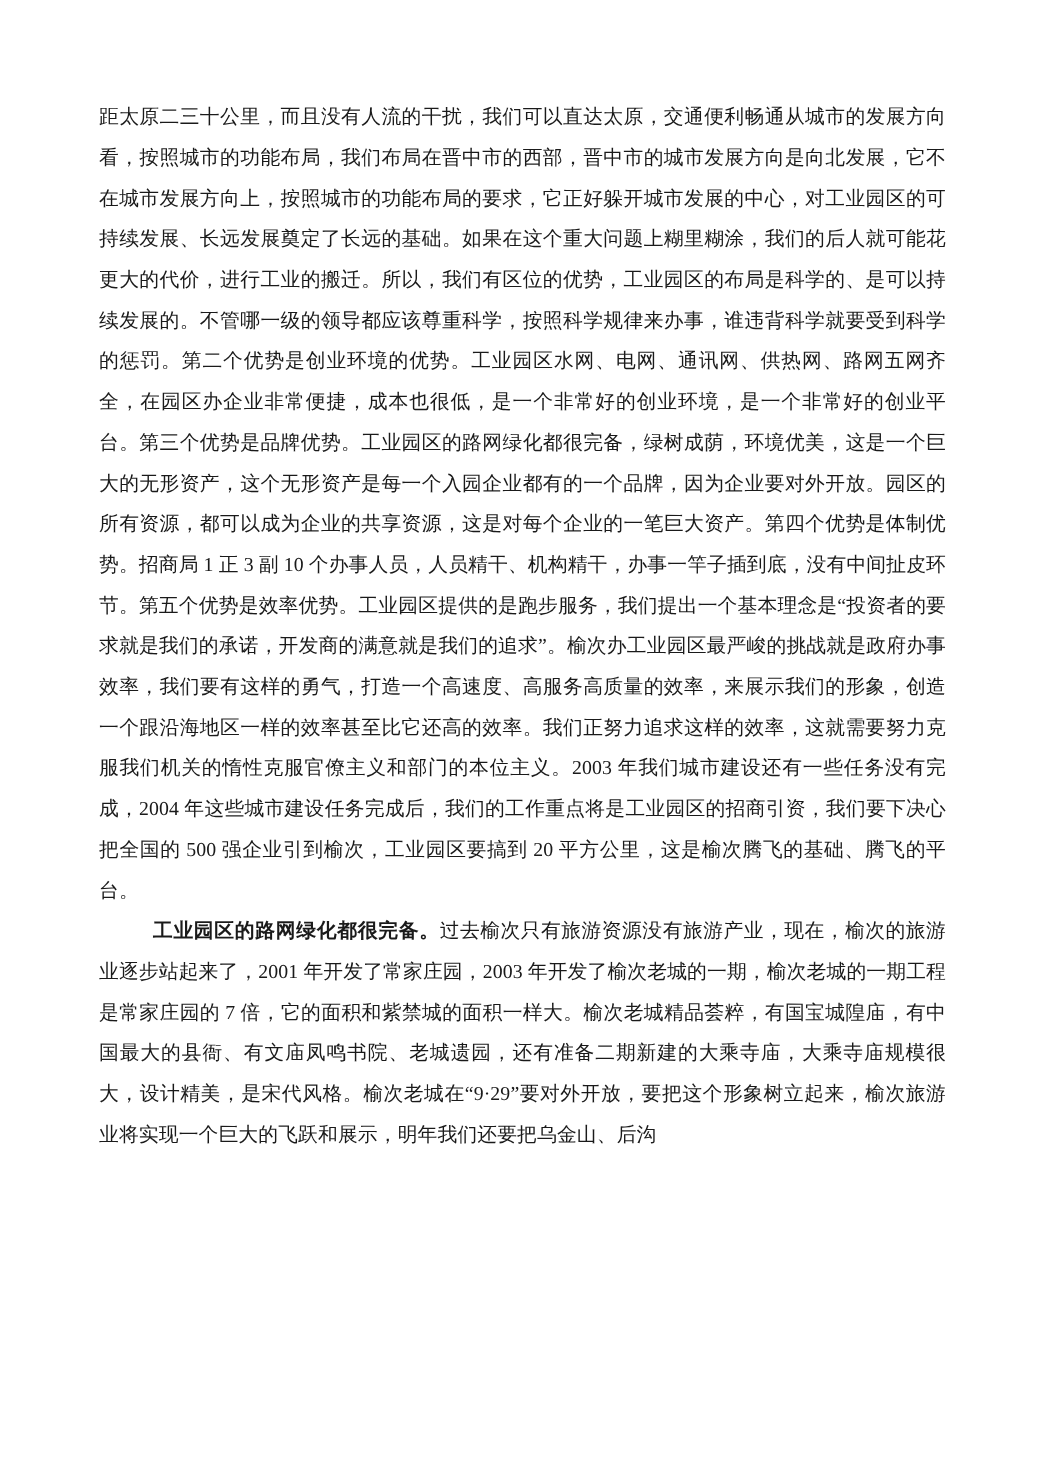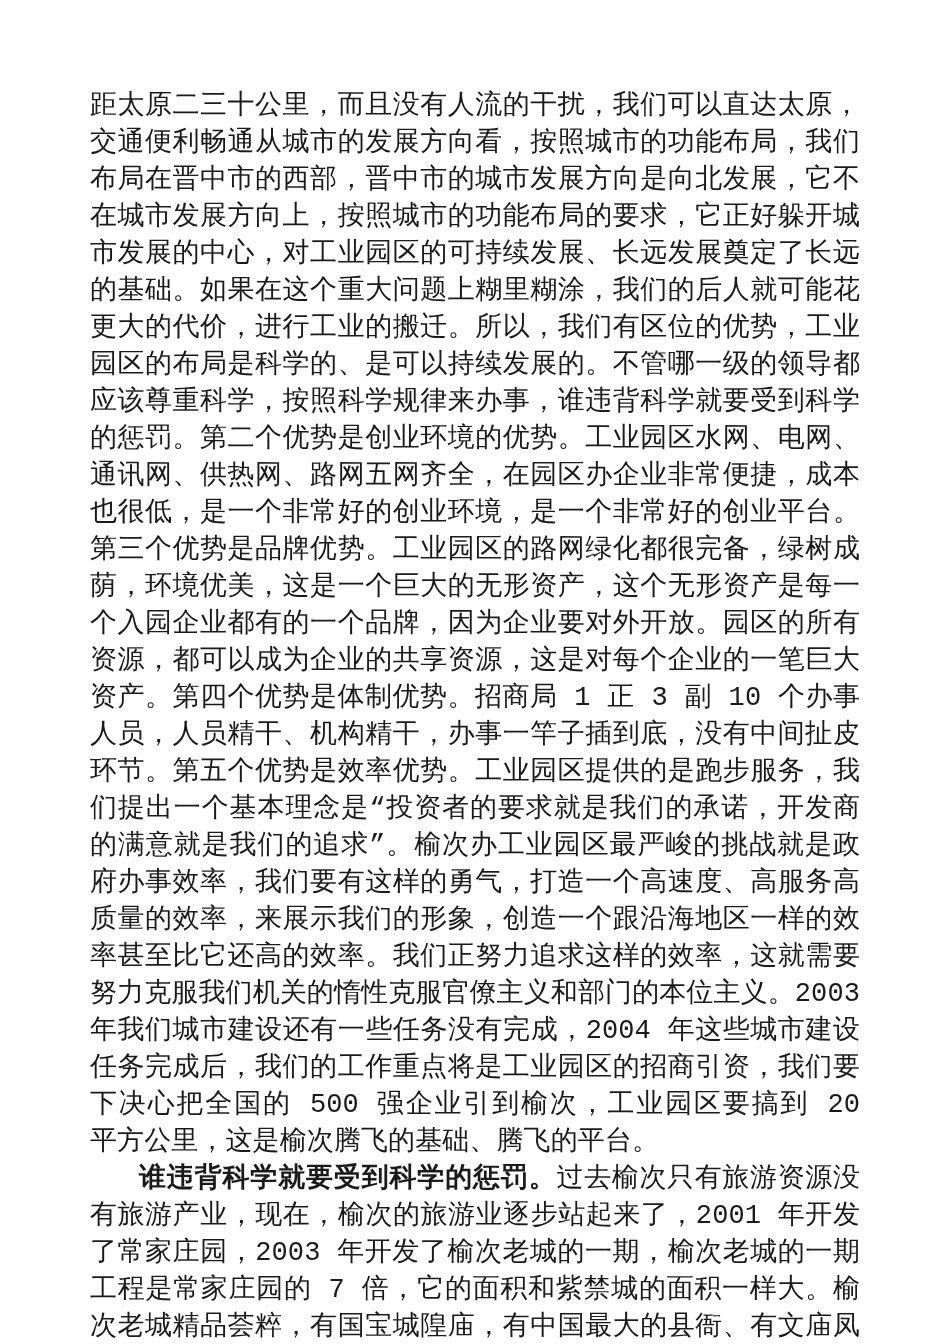--- a/index.html
+++ b/index.html
@@ -25,27 +25,27 @@
   .text-block {
     position: absolute;
     left: 90px;
     top: 88px;
     width: 770px;
   }
 
   .para {
     margin: 0;
     padding: 0;
-    font-size: 27px;
+    font-size: 18px;
     line-height: 37px;
     color: #1a1a1a;
     text-align: justify;
     text-justify: inter-character;
     letter-spacing: 0.1px;
-    font-family: Liberation Mono, monospace;
+    font-family: Liberation Serif, serif;
     text-align-last: left;
   }
 
   .para.indent {
     text-indent: 49px;
     margin-top: 0;
   }
 
   .bold-lead {
     font-weight: bold;
@@ -53,16 +53,16 @@
   }
 </style>
 </head>
 <body style="background: rgb(255, 255, 255);">
 
 <div class="page" style="background: rgb(255, 255, 255);">
   <div class="text-block">
 
     <p class="para" style="color: rgb(26, 26, 26);">距太原二三十公里，而且没有人流的干扰，我们可以直达太原，交通便利畅通从城市的发展方向看，按照城市的功能布局，我们布局在晋中市的西部，晋中市的城市发展方向是向北发展，它不在城市发展方向上，按照城市的功能布局的要求，它正好躲开城市发展的中心，对工业园区的可持续发展、长远发展奠定了长远的基础。如果在这个重大问题上糊里糊涂，我们的后人就可能花更大的代价，进行工业的搬迁。所以，我们有区位的优势，工业园区的布局是科学的、是可以持续发展的。不管哪一级的领导都应该尊重科学，按照科学规律来办事，谁违背科学就要受到科学的惩罚。第二个优势是创业环境的优势。工业园区水网、电网、通讯网、供热网、路网五网齐全，在园区办企业非常便捷，成本也很低，是一个非常好的创业环境，是一个非常好的创业平台。第三个优势是品牌优势。工业园区的路网绿化都很完备，绿树成荫，环境优美，这是一个巨大的无形资产，这个无形资产是每一个入园企业都有的一个品牌，因为企业要对外开放。园区的所有资源，都可以成为企业的共享资源，这是对每个企业的一笔巨大资产。第四个优势是体制优势。招商局 1 正 3 副 10 个办事人员，人员精干、机构精干，办事一竿子插到底，没有中间扯皮环节。第五个优势是效率优势。工业园区提供的是跑步服务，我们提出一个基本理念是“投资者的要求就是我们的承诺，开发商的满意就是我们的追求”。榆次办工业园区最严峻的挑战就是政府办事效率，我们要有这样的勇气，打造一个高速度、高服务高质量的效率，来展示我们的形象，创造一个跟沿海地区一样的效率甚至比它还高的效率。我们正努力追求这样的效率，这就需要努力克服我们机关的惰性克服官僚主义和部门的本位主义。2003 年我们城市建设还有一些任务没有完成，2004 年这些城市建设任务完成后，我们的工作重点将是工业园区的招商引资，我们要下决心把全国的 500 强企业引到榆次，工业园区要搞到 20 平方公里，这是榆次腾飞的基础、腾飞的平台。</p>
 
-    <p class="para indent" style="color: rgb(26, 26, 26);"><span class="bold-lead">谁违背科学就要受到科学的惩罚。</span><span>过去榆次只有旅游资源没有旅游产业，现在，榆次的旅游业逐步站起来了，2001 年开发了常家庄园，2003 年开发了榆次老城的一期，榆次老城的一期工程是常家庄园的 7 倍，它的面积和紫禁城的面积一样大。榆次老城精品荟粹，有国宝城隍庙，有中国最大的县衙、有文庙凤鸣书院、老城遗园，还有准备二期新建的大乘寺庙，大乘寺庙规模很大，设计精美，是宋代风格。榆次老城在“9·29”要对外开放，要把这个形象树立起来，榆次旅游业将实现一个巨大的飞跃和展示，明年我们还要把乌金山、后沟</span></p>
+    <p class="para indent" style="color: rgb(26, 26, 26);"><span class="bold-lead">工业园区的路网绿化都很完备。</span><span>过去榆次只有旅游资源没有旅游产业，现在，榆次的旅游业逐步站起来了，2001 年开发了常家庄园，2003 年开发了榆次老城的一期，榆次老城的一期工程是常家庄园的 7 倍，它的面积和紫禁城的面积一样大。榆次老城精品荟粹，有国宝城隍庙，有中国最大的县衙、有文庙凤鸣书院、老城遗园，还有准备二期新建的大乘寺庙，大乘寺庙规模很大，设计精美，是宋代风格。榆次老城在“9·29”要对外开放，要把这个形象树立起来，榆次旅游业将实现一个巨大的飞跃和展示，明年我们还要把乌金山、后沟</span></p>
 
   </div>
 </div>
 
 </body></html>

